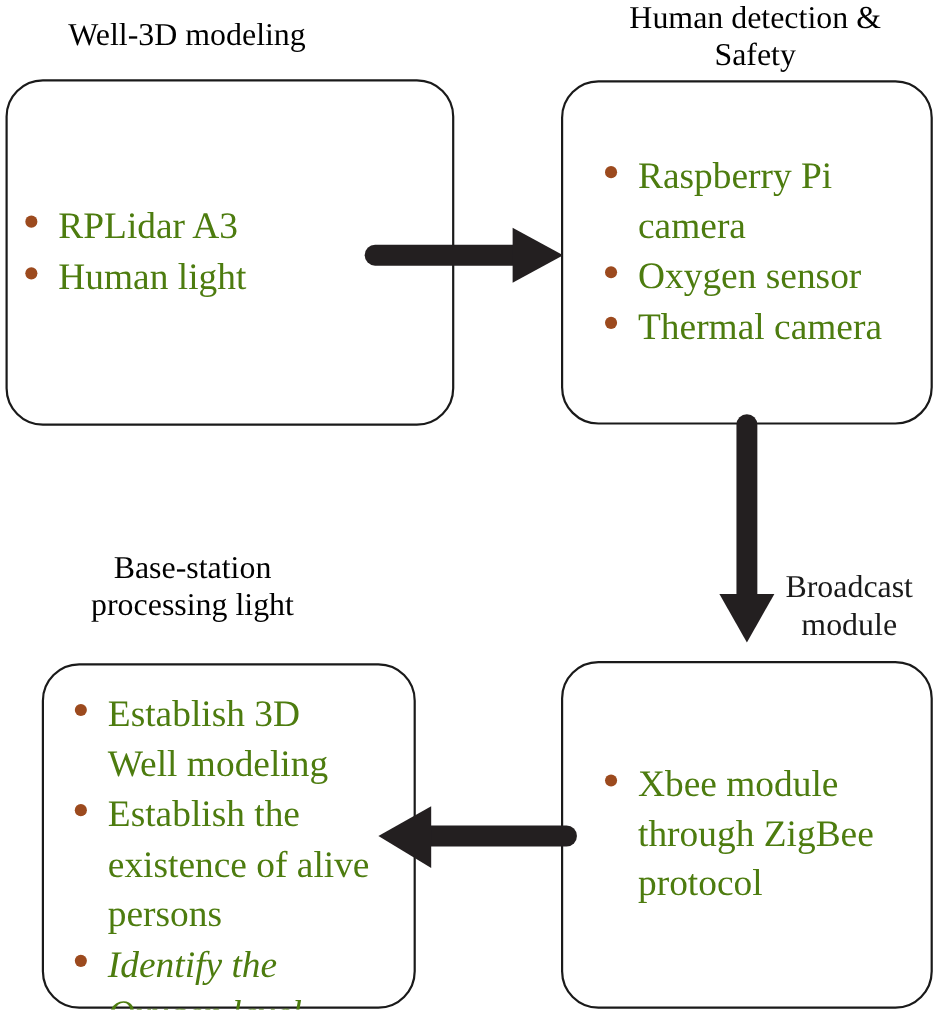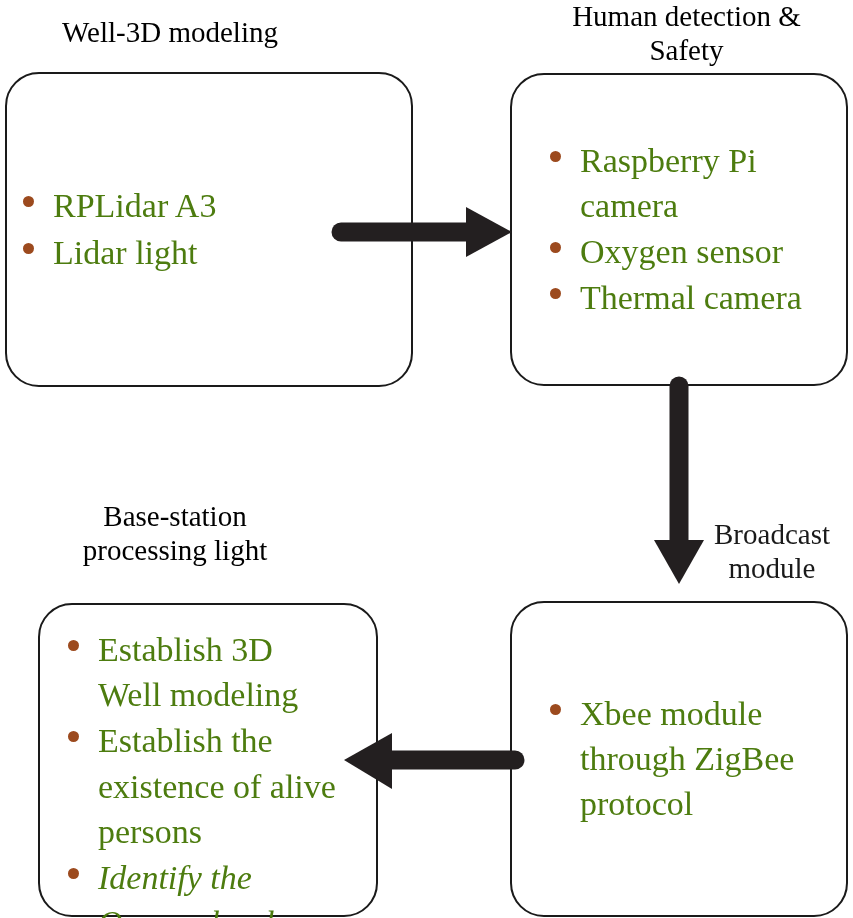--- a/index.html
+++ b/index.html
@@ -93,21 +93,21 @@
 
   <div class="caption" style="left:520px; top:0px; width:333px;">Human detection &amp;
 Safety</div>
 
   <div class="caption" style="left:5px; top:500px; width:340px;">Base-station
 processing light</div>
 
   <div class="node-box" style="left:5px; top:72px; width:408px; height:315px;">
     <ul class="bullet-list">
       <li class="bullet-item">RPLidar A3</li>
-      <li class="bullet-item">Lidar light</li>
+      <li class="bullet-item">Human light</li>
     </ul>
   </div>
 
   <div class="node-box" style="left:510px; top:73px; width:338px; height:313px;">
     <ul class="bullet-list" style="padding-left:22px; padding-right:6px;">
       <li class="bullet-item" style="max-width:215px;">Raspberry Pi camera</li>
       <li class="bullet-item">Oxygen sensor</li>
       <li class="bullet-item">Thermal camera</li>
     </ul>
   </div>

